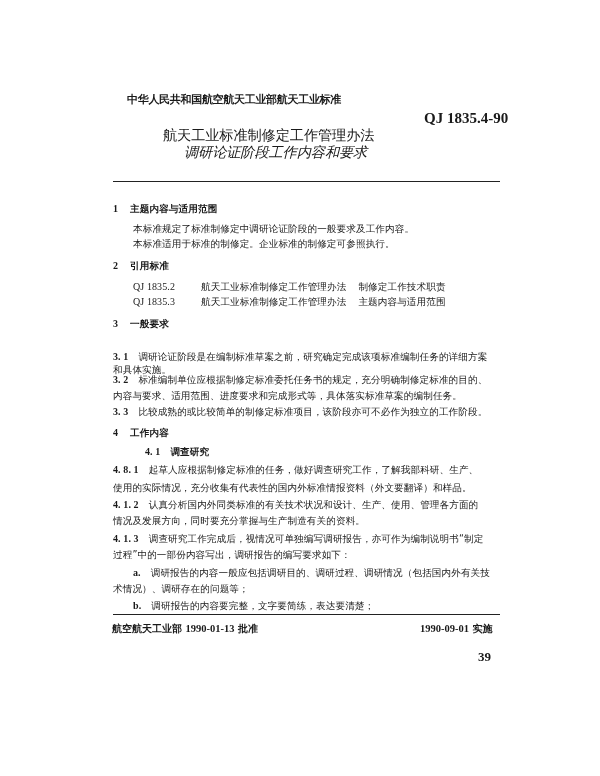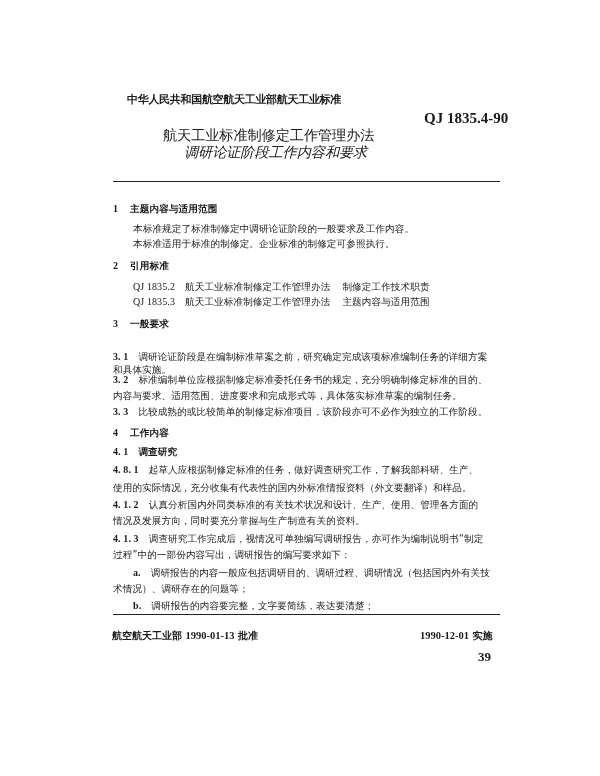--- a/index.html
+++ b/index.html
@@ -36,24 +36,24 @@
       position: absolute; left: 113px; width: 385px;
       font-size: 9.6px; line-height: 12px; white-space: nowrap;
       font-family: "DejaVu Sans", "Liberation Sans", sans-serif;
       letter-spacing: 0.1px;
     }
     .h { font-weight: bold; }
     .ind { left: 133px; }
     .num { font-weight: bold; font-family: "Liberation Serif", serif; font-size: 10px; display: inline-block; }
     .sp1 { margin-right: 12px; }
     .sp2 { margin-right: 10px; }
-    .qjcode { font-family: "Liberation Serif", serif; font-size: 10px; display: inline-block; width: 52px; }
+    .qjcode { font-family: "Liberation Serif", serif; font-size: 10px; display: inline-block; width: 68px; }
     .gap { display: inline-block; width: 12px; }
 
-    .footer { position: absolute; top: 622px; font-size: 10px; font-weight: bold; font-family: "DejaVu Sans", "Liberation Sans", sans-serif; white-space: nowrap; margin-top: 7px; }
+    .footer { position: absolute; top: 622px; font-size: 10px; font-weight: bold; font-family: "DejaVu Sans", "Liberation Sans", sans-serif; white-space: nowrap; }
     .footer .d { font-family: "Liberation Serif", serif; font-size: 10.5px; }
     .footer-left { left: 112px; }
     .footer-right { left: 420px; }
     .page-num { position: absolute; left: 478px; top: 649px; font-size: 13px; font-weight: bold; font-family: "Liberation Serif", serif; }
   </style>
 </head>
 <body>
 
 <div class="abs hdr-org">中华人民共和国航空航天工业部航天工业标准</div>
 <div class="abs std-code">QJ 1835.4-90</div>
@@ -89,21 +89,21 @@
   <span class="num sp2">3. 2</span><span>标准编制单位应根据制修定标准委托任务书的规定，充分明确制修定标准的目的、</span>
 </div>
 <div class="line" style="top:390px;">内容与要求、适用范围、进度要求和完成形式等，具体落实标准草案的编制任务。</div>
 <div class="line" style="top:406px;">
   <span class="num sp2">3. 3</span><span>比较成熟的或比较简单的制修定标准项目，该阶段亦可不必作为独立的工作阶段。</span>
 </div>
 
 <div class="line h" style="top:427px;">
   <span class="num sp1">4</span><span>工作内容</span>
 </div>
-<div class="line h" style="top:446px;">
+<div class="line h" style="top:446px;margin-left:32px;">
   <span class="num sp2">4. 1</span><span>调查研究</span>
 </div>
 <div class="line" style="top:464px;">
   <span class="num sp2">4. 8. 1</span><span>起草人应根据制修定标准的任务，做好调查研究工作，了解我部科研、生产、</span>
 </div>
 <div class="line" style="top:482px;">使用的实际情况，充分收集有代表性的国内外标准情报资料（外文要翻译）和样品。</div>
 <div class="line" style="top:499px;">
   <span class="num sp2">4. 1. 2</span><span>认真分析国内外同类标准的有关技术状况和设计、生产、使用、管理各方面的</span>
 </div>
 <div class="line" style="top:515px;">情况及发展方向，同时要充分掌握与生产制造有关的资料。</div>
@@ -120,16 +120,16 @@
 </div>
 
 <div class="rule rule-bottom"></div>
 
 <div class="footer footer-left">
   <span>航空航天工业部</span>
   <span class="d">1990-01-13</span>
   <span>批准</span>
 </div>
 <div class="footer footer-right">
-  <span class="d">1990-12-01</span>
+  <span class="d">1990-09-01</span>
   <span>实施</span>
 </div>
 <div class="page-num">39</div>
 
 </body></html>

